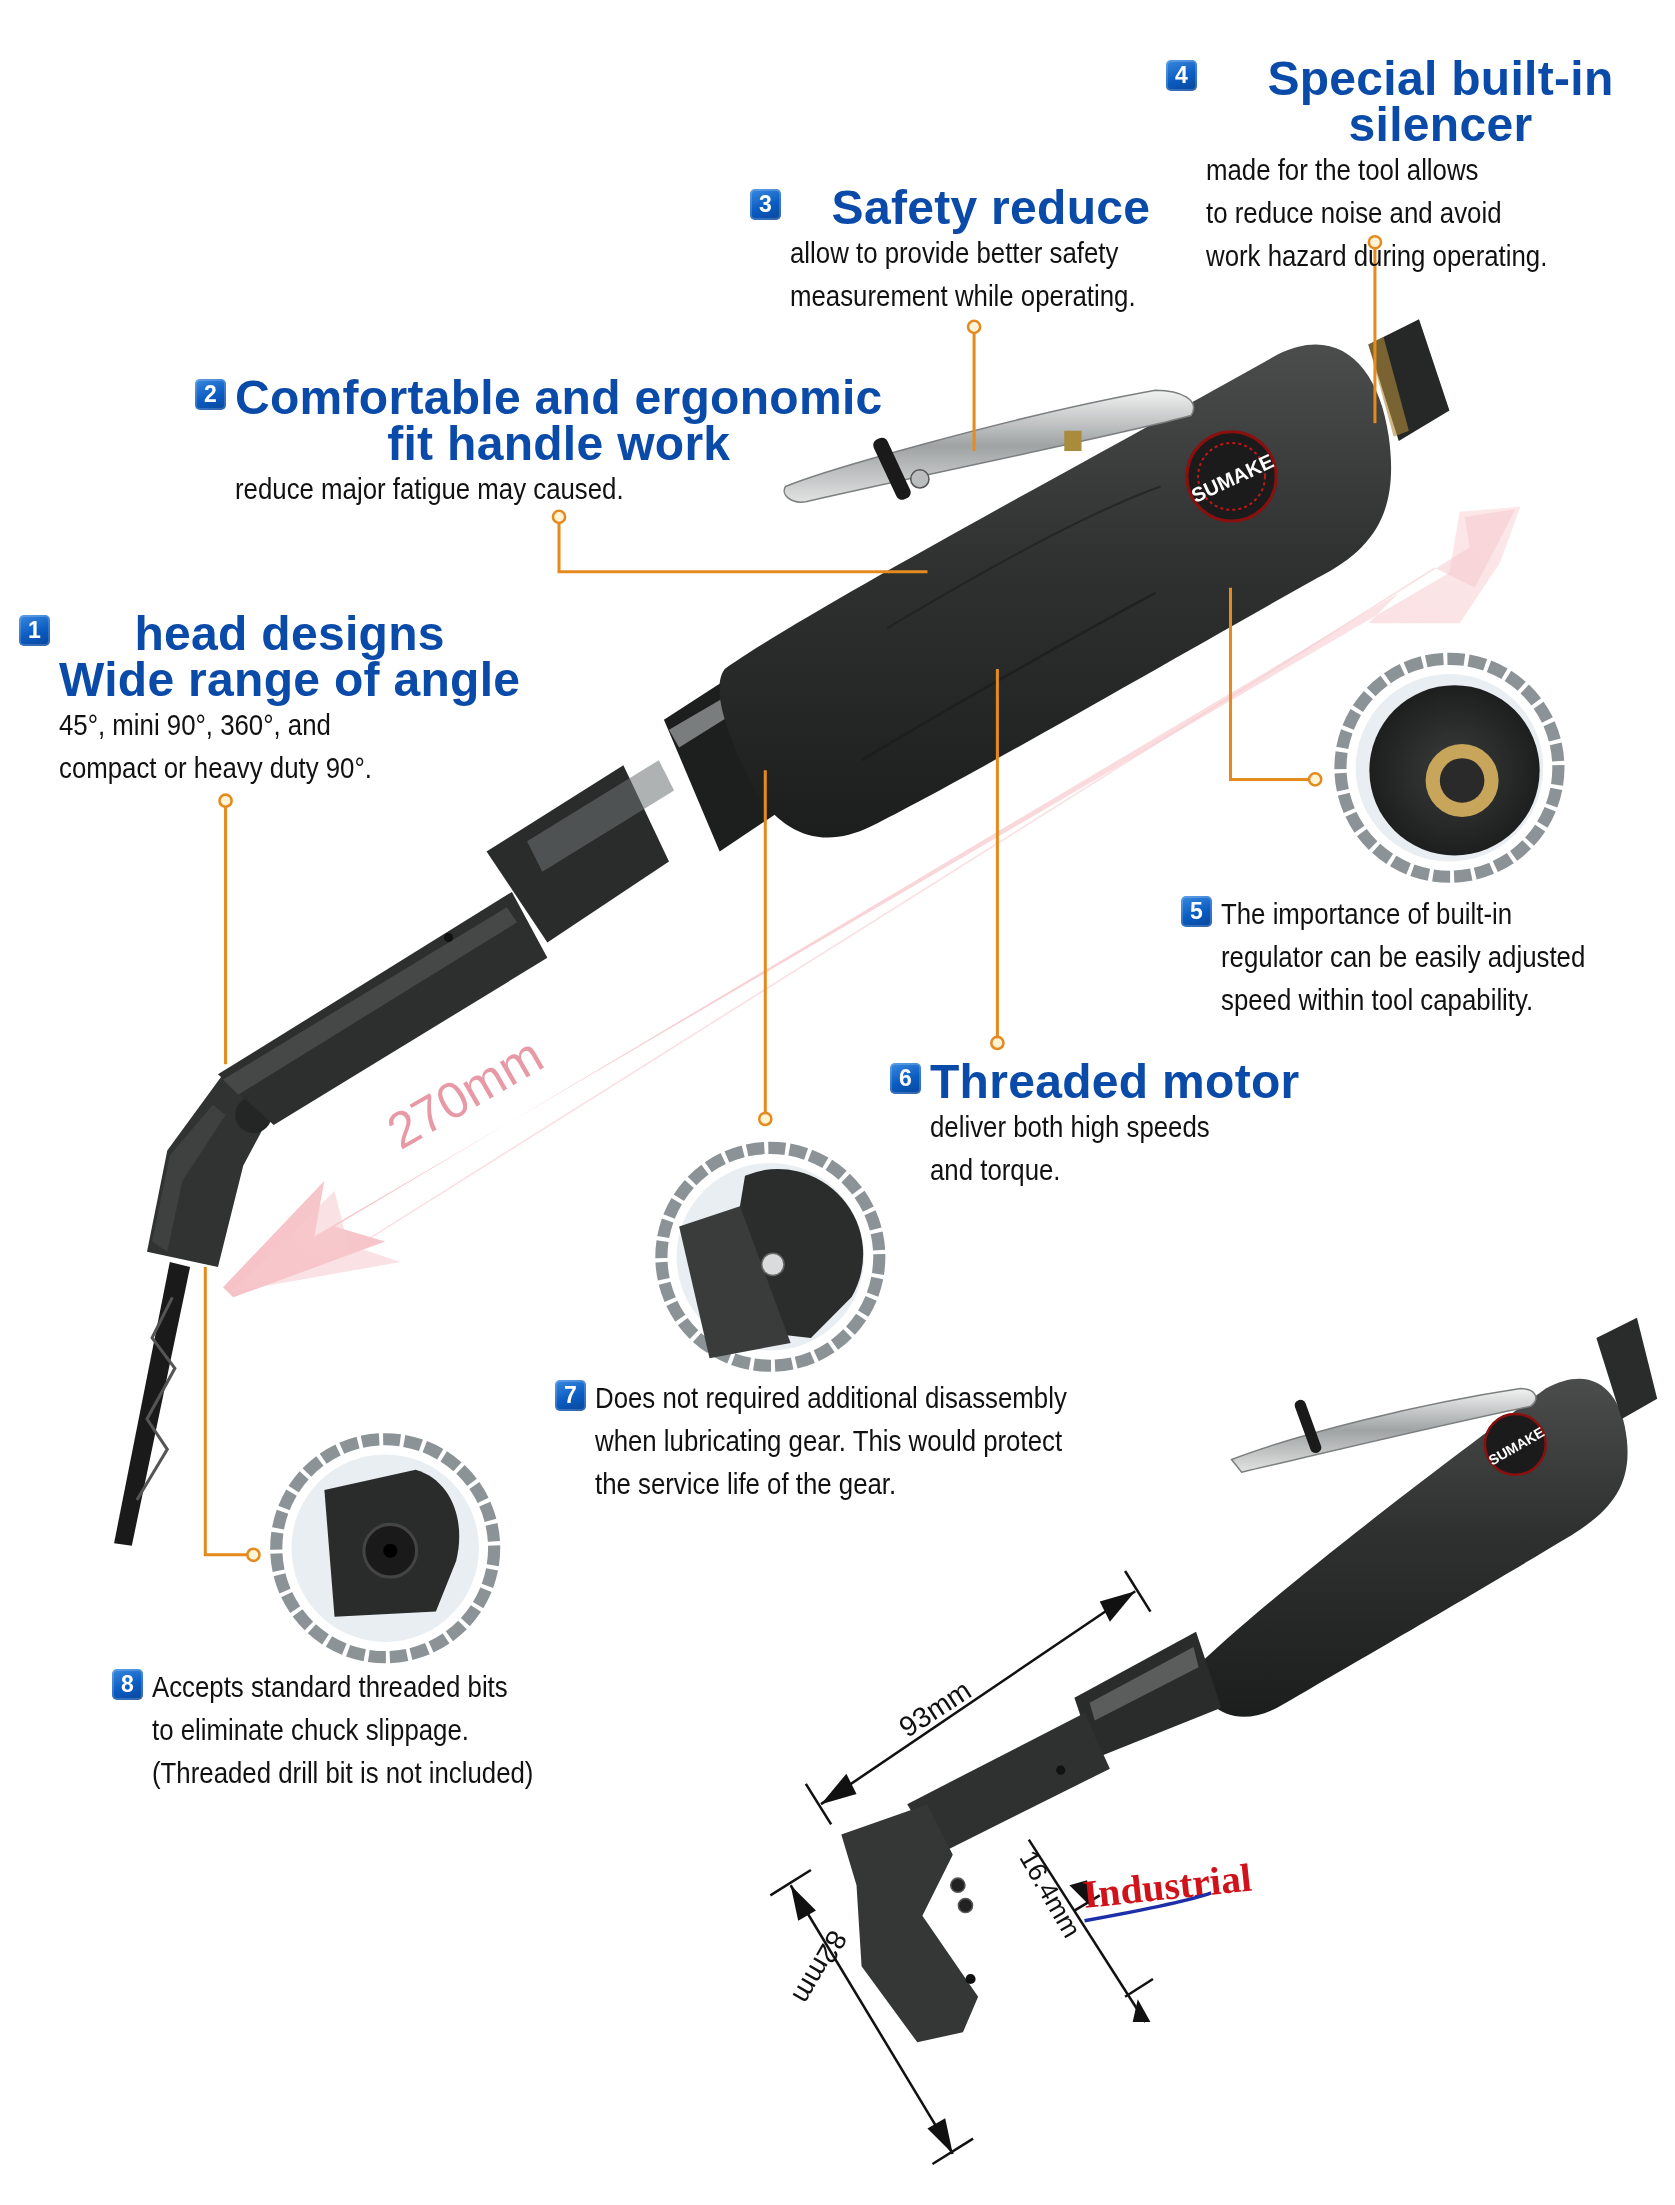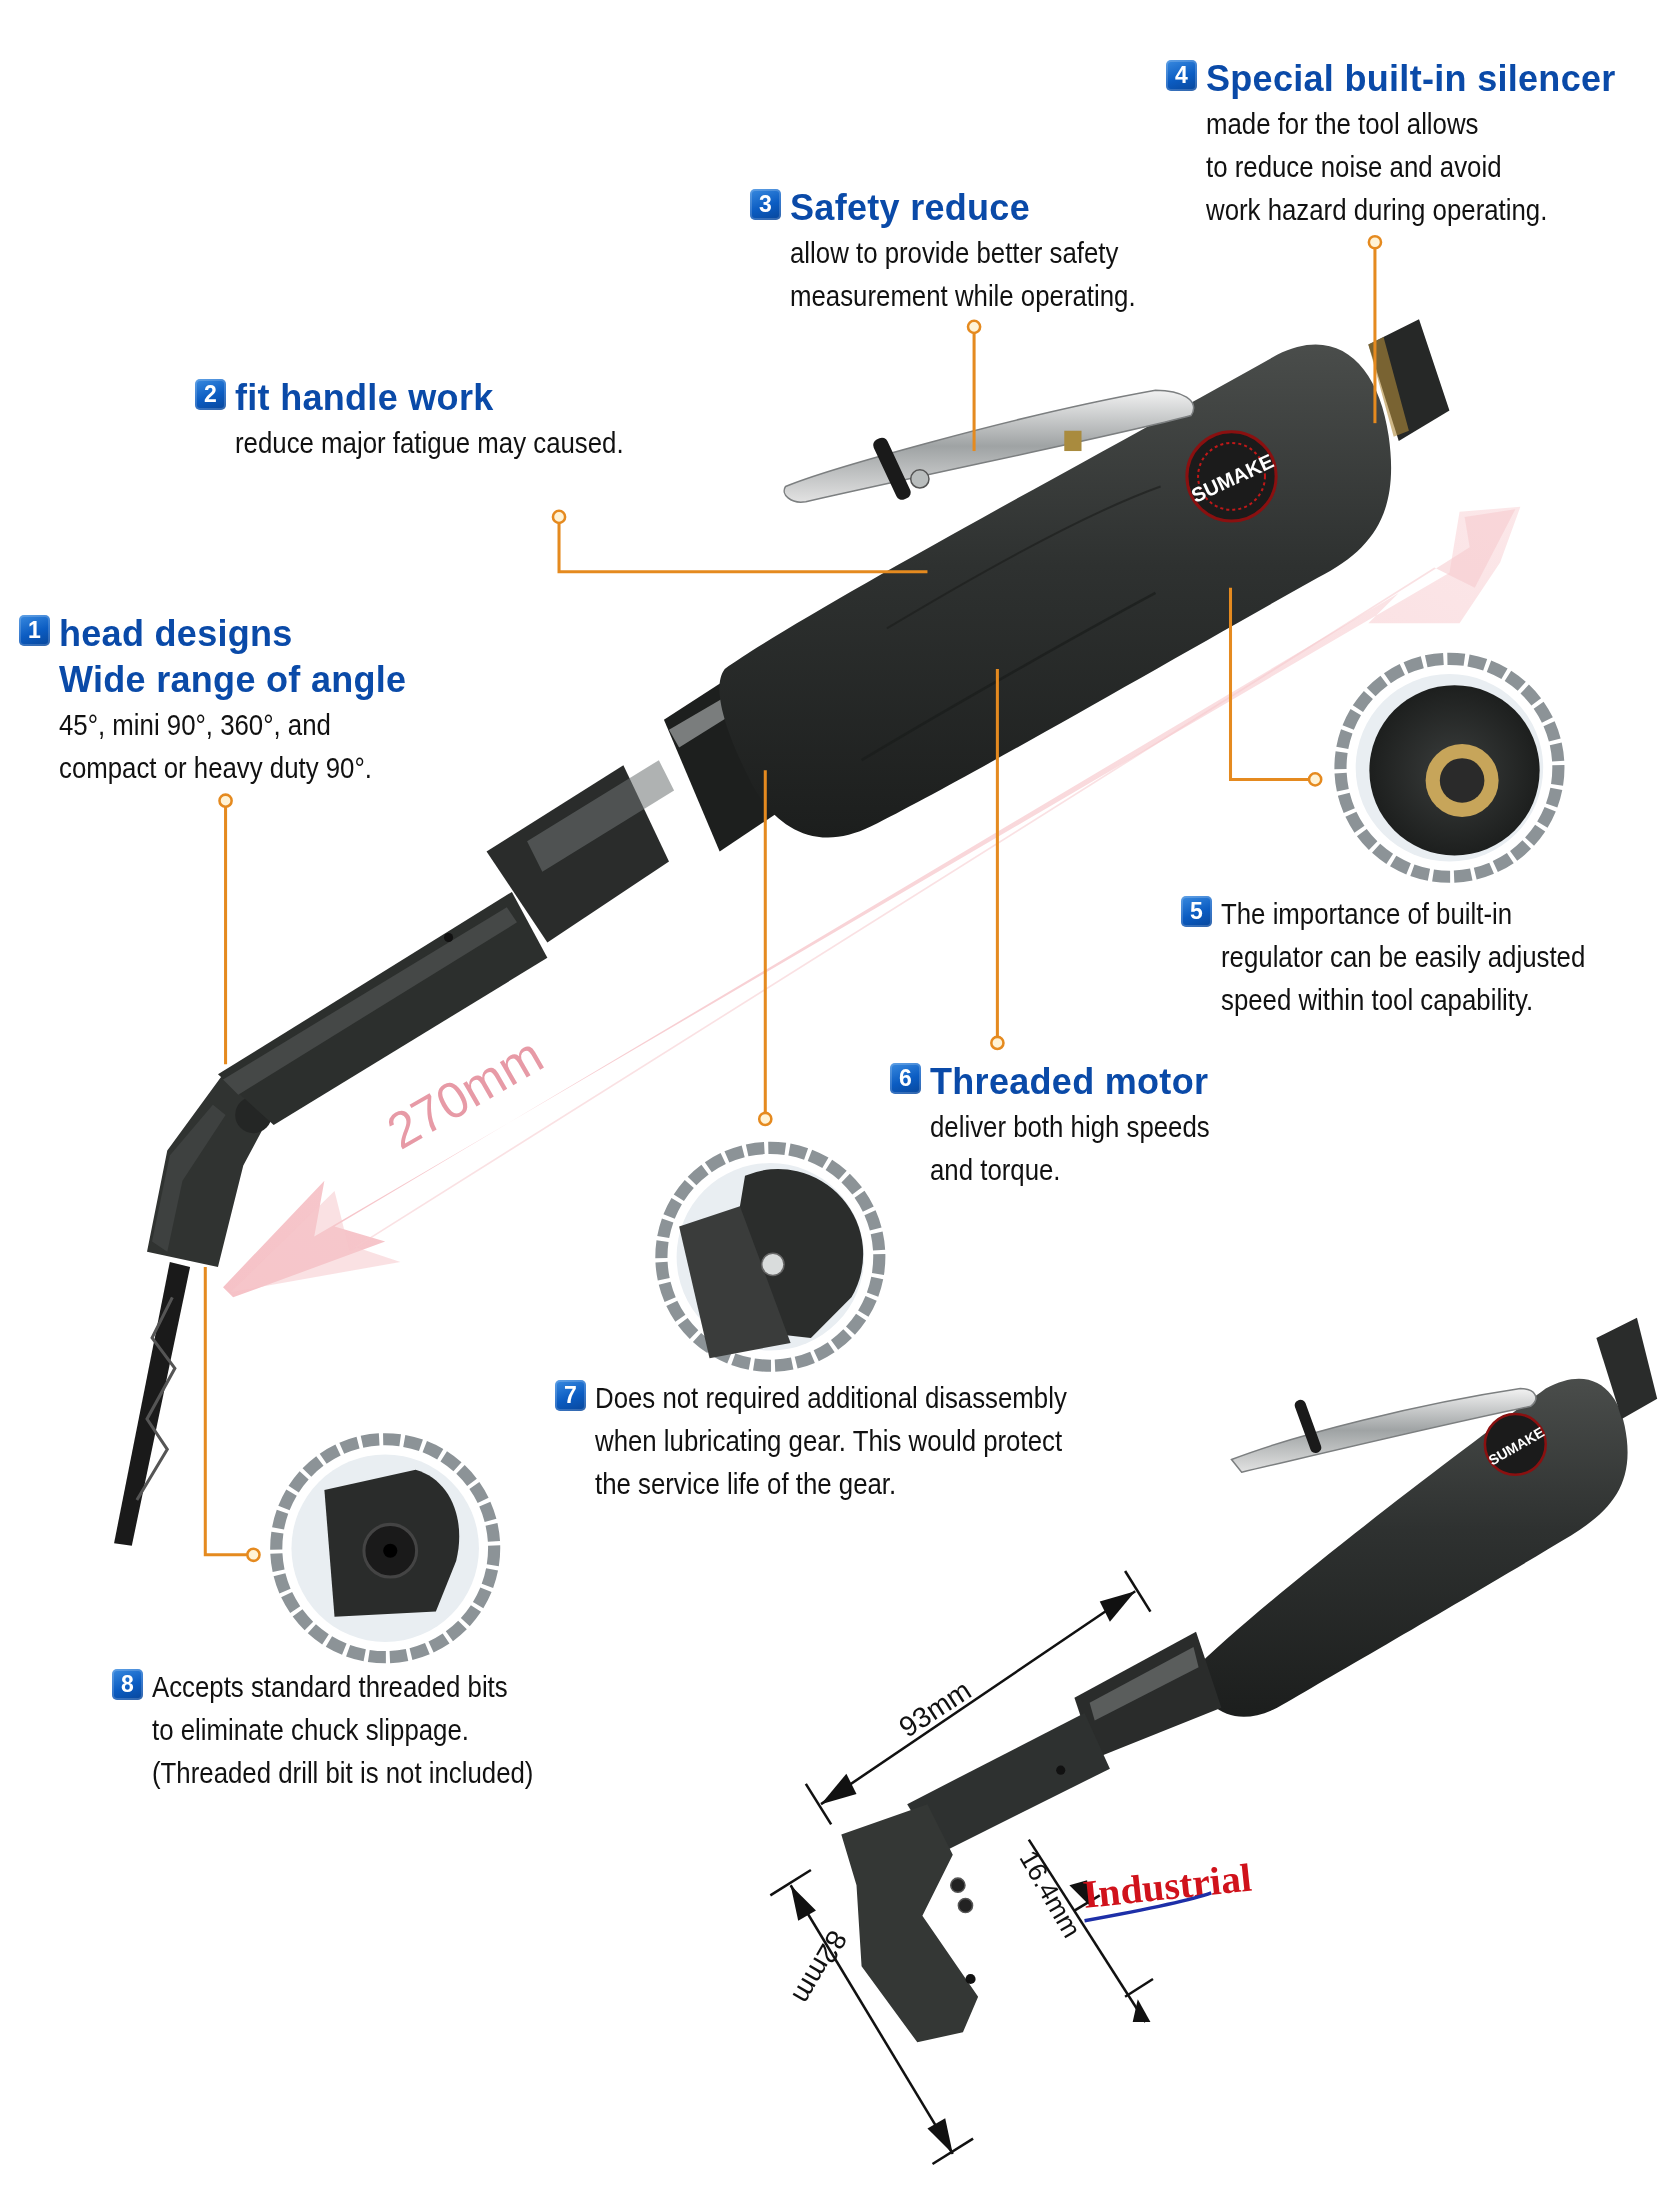--- a/index.html
+++ b/index.html
@@ -1,20 +1,20 @@
 <!DOCTYPE html>
 <html style="font-size:8px"><head>
 <meta charset="utf-8">
 <style>
   html, body { margin:0; padding:0; background:#ffffff; }
   body { width:1675px; height:2205px; position:relative; overflow:hidden; font-family:"Liberation Sans", sans-serif; }
   .callout { position:absolute; }
   .title-row { display:flex; align-items:flex-start; }
   .badge { width:31px; height:31px; border-radius:5px; background:linear-gradient(160deg,#3a8be0 0%,#0b5cc2 55%,#08469a 100%); color:#fff; font-weight:bold; font-size:23px; line-height:31px; text-align:center; margin-right:9px; margin-top:4px; flex:0 0 auto; box-shadow:inset 0 0 0 2px rgba(255,255,255,0.18); }
-  .title { color:#0a4aa8; font-weight:bold; font-size:36px; line-height:46px; letter-spacing:0.3px; }
+  .title { color:#0a4aa8; font-weight:bold; font-size:48px; line-height:46px; letter-spacing:0.3px;text-align:center; }
   .desc { color:#111; font-size:30px; line-height:43px; transform:scaleX(0.86); transform-origin:left top; white-space:nowrap; }
   .desc-line { display:block; }
   .five .title-row .desc { margin-top:0; }
   svg.overlay { position:absolute; left:0; top:0; }
   .leader { stroke:#e58a1f; stroke-width:6; fill:none; }
   .dot { fill:#fff3d6; stroke:#e58a1f; stroke-width:5; }
 </style>
 </head>
 <body>
 
@@ -199,20 +199,21 @@
       </div>
     </div>
   </div>
 </div>
 
 <div class="callout" style="left:195px; top:375px;">
   <div class="title-row">
     <div class="badge">2</div>
     <div>
       <div class="title">
+        <span class="desc-line">Comfortable and ergonomic</span>
         <span class="desc-line">fit handle work</span>
       </div>
       <div class="desc">
         <span class="desc-line">reduce major fatigue may caused.</span>
       </div>
     </div>
   </div>
 </div>
 
 <div class="callout" style="left:750px; top:185px;">

